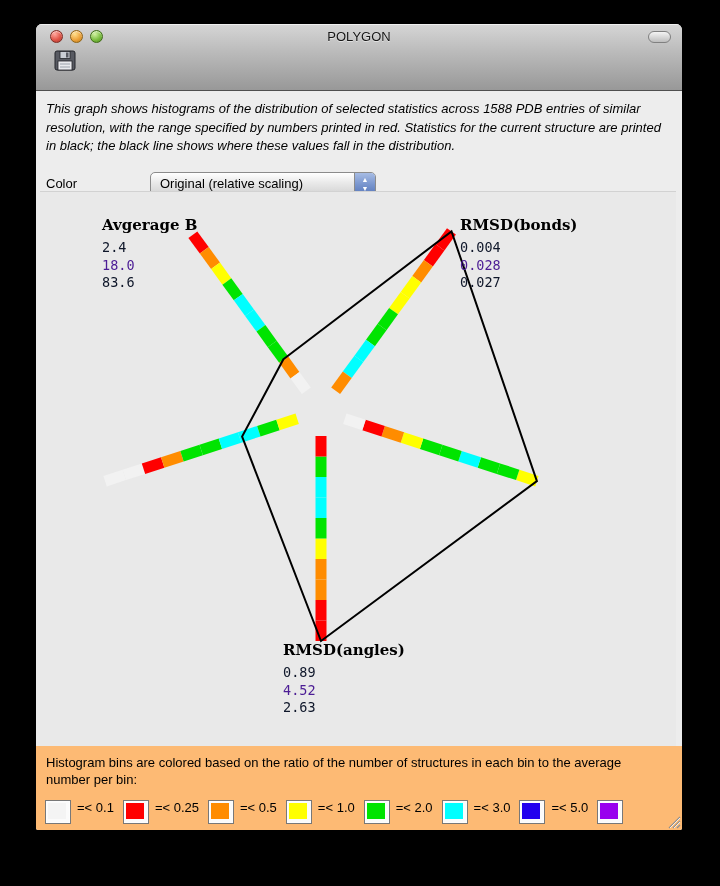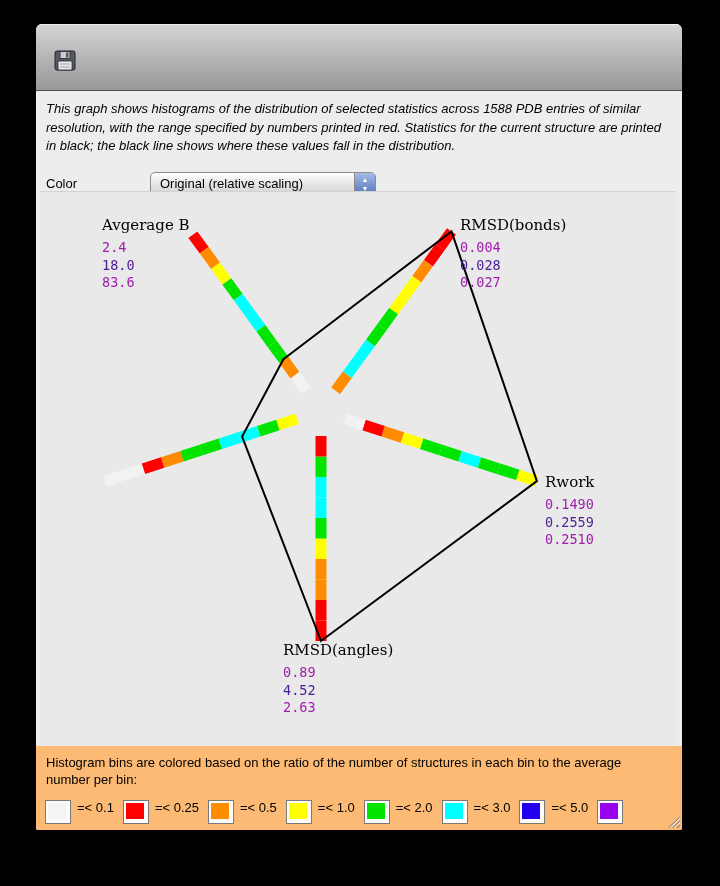--- a/index.html
+++ b/index.html
@@ -32,39 +32,48 @@
          background:linear-gradient(#ffffff,#e9e9e9 45%,#d2d2d2);box-shadow:0 1px 0 rgba(255,255,255,.7);}
   .popup .ptext{position:absolute;left:9px;top:3px;font-size:13px;color:#000;}
   .popup .stepper{position:absolute;right:0;top:0;width:20px;height:22px;border-radius:0 4px 4px 0;
           background:linear-gradient(#a7bce4,#7b97cf 50%,#5878ba);border-left:1px solid #8b8b8b;}
   .popup .stepper .arr{position:absolute;left:0;width:100%;text-align:center;font-size:7px;color:#fff;line-height:7px;}
   
   .plot{position:absolute;left:4px;top:167px;width:636px;height:554px;background:#e9e9e9;
         border-top:1px solid #d2d2d2;border-bottom:1px solid #c6c6c6;}
   .plot svg{position:absolute;left:0;top:0;}
   .axis-block{position:absolute;white-space:nowrap;}
-  .axis-name{font-family:"DejaVu Serif","Liberation Serif",serif;font-weight:normal;font-size:15px;color:#000;margin-bottom:5px;}
+  .axis-name{font-family:"DejaVu Serif","Liberation Serif",serif;font-weight:bold;font-size:15px;color:#000;margin-bottom:5px;}
   .axis-v{font-family:"DejaVu Sans Mono","Liberation Mono",monospace;font-size:13.5px;line-height:17.5px;}
-  .axis-v.red{color:#a21caf;} .axis-v.black{color:#4c1d95;}
+  .axis-v.red{color:#0f172a;} .axis-v.black{color:#4c1d95;}
   
   .footer{position:absolute;left:0;top:722px;width:100%;height:84px;background:#fdba74;}
   .foot-text{position:absolute;left:10px;top:8px;width:600px;font-size:13px;line-height:17px;color:#000;}
   .legend{position:absolute;left:9px;top:54px;display:flex;align-items:flex-start;}
   .lbox{width:24px;height:22px;border:1px solid #787878;background:#fbfbfb;margin-right:6px;flex:none;
         box-shadow:inset 0 0 0 1px #fdfdfd;}
   .lfill{margin:2px;width:18px;height:16px;}
   .llabel{font-size:13px;color:#000;margin-right:9px;flex:none;}
   .grip{position:absolute;right:1px;bottom:1px;width:14px;height:14px;}
 </style>
 </head>
 <body>
 
 <div class="window">
 
   <div class="chrome">
+    <div class="titlebar">
+      <div class="lights">
+        <div class="light red"></div>
+        <div class="light yellow"></div>
+        <div class="light green"></div>
+      </div>
+      <div class="title">POLYGON</div>
+      <div class="capsule"></div>
+    </div>
     <div class="toolbtn">
       <span class="ticon">
         <svg width="22" height="22" viewBox="0 0 22 22">
           <rect x="1" y="1" width="20" height="19" rx="2" fill="#585a62" stroke="#23252a"></rect>
           <rect x="6" y="1.5" width="10" height="7" fill="#c9cdd4" stroke="#23252a" stroke-width="0.8"></rect>
           <rect x="12" y="2.5" width="2.5" height="5" fill="#585a62"></rect>
           <rect x="4" y="11" width="14" height="9" fill="#e9eaee" stroke="#23252a" stroke-width="0.8"></rect>
           <line x1="6" y1="14" x2="16" y2="14" stroke="#9aa0aa" stroke-width="1"></line>
           <line x1="6" y1="17" x2="16" y2="17" stroke="#9aa0aa" stroke-width="1"></line>
         </svg>
@@ -146,26 +155,20 @@
         <div class="axis-v red">2.4</div>
         <div class="axis-v black">18.0</div>
         <div class="axis-v red">83.6</div>
       </div>
       <div class="axis-block" style="left: 420px; top: 24px;">
         <div class="axis-name">RMSD(bonds)</div>
         <div class="axis-v red">0.004</div>
         <div class="axis-v black">0.028</div>
         <div class="axis-v red">0.027</div>
       </div>
-      <div class="axis-block" style="left: 505px; top: 281px;">
-        <div class="axis-name">Rwork</div>
-        <div class="axis-v red">0.1490</div>
-        <div class="axis-v black">0.2559</div>
-        <div class="axis-v red">0.2510</div>
-      </div>
       <div class="axis-block" style="left: 243px; top: 449px;">
         <div class="axis-name">RMSD(angles)</div>
         <div class="axis-v red">0.89</div>
         <div class="axis-v black">4.52</div>
         <div class="axis-v red">2.63</div>
       </div>
     </div>
 
   <div class="footer">
     <div class="foot-text">Histogram bins are colored based on the ratio of the number of structures in each bin to the average number per bin:</div>

